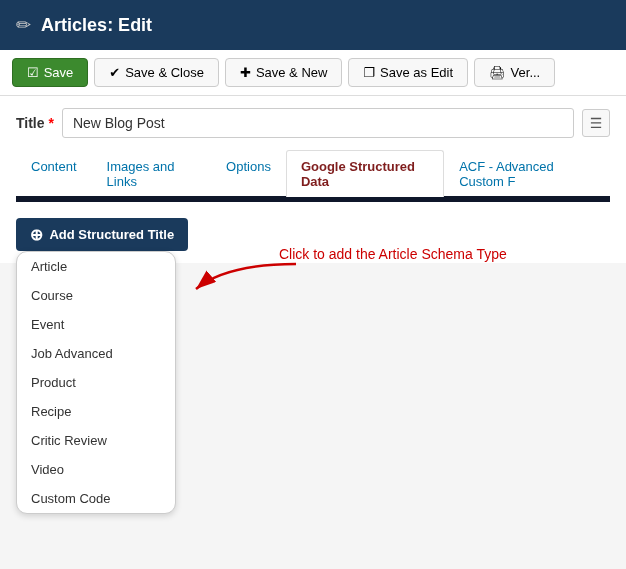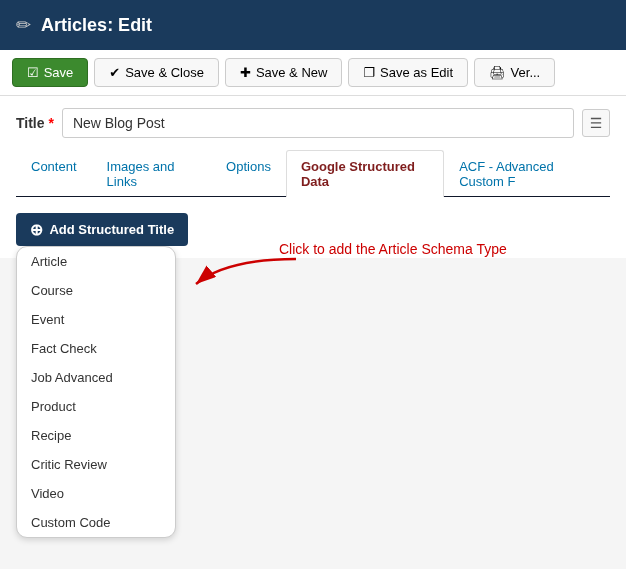--- a/index.html
+++ b/index.html
@@ -73,21 +73,21 @@
       border-radius: 3px;
       display: flex; align-items: center; justify-content: center;
       cursor: pointer;
       background: #f8f8f8;
       color: #555;
     }
 
     
     .tabs {
       display: flex;
-      border-bottom: 1px solid #0f172a;
+      border-bottom: 6px solid #0f172a;
       margin-bottom: 16px;
     }
     .tab {
       padding: 8px 14px;
       cursor: pointer;
       font-size: 13px;
       color: #0073aa;
       border: 1px solid transparent;
       border-bottom: none;
       margin-bottom: -1px;
@@ -204,21 +204,20 @@
   <div class="annotation-area">
     <div class="dropdown-container">
       <button class="add-btn">
         <span style="font-size:16px; font-weight:bold;">⊕</span>
         <span>Add Structured Title</span>
       </button>
       <div class="dropdown-menu">
         <div class="dropdown-item">Article</div>
         <div class="dropdown-item">Course</div>
         <div class="dropdown-item">Event</div>
-        <div class="dropdown-item">Fact Check</div>
         <div class="dropdown-item">Job Advanced</div>
         <div class="dropdown-item">Product</div>
         <div class="dropdown-item">Recipe</div>
         <div class="dropdown-item">Critic Review</div>
         <div class="dropdown-item">Video</div>
         <div class="dropdown-item">Custom Code</div>
       </div>
     </div>
 
     <div style="position: absolute; left: 170px; top: 36px;">

